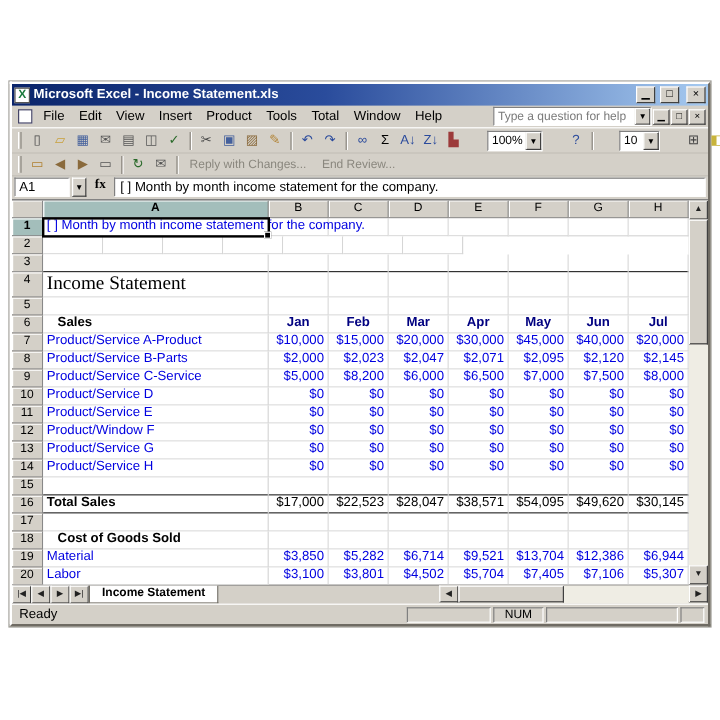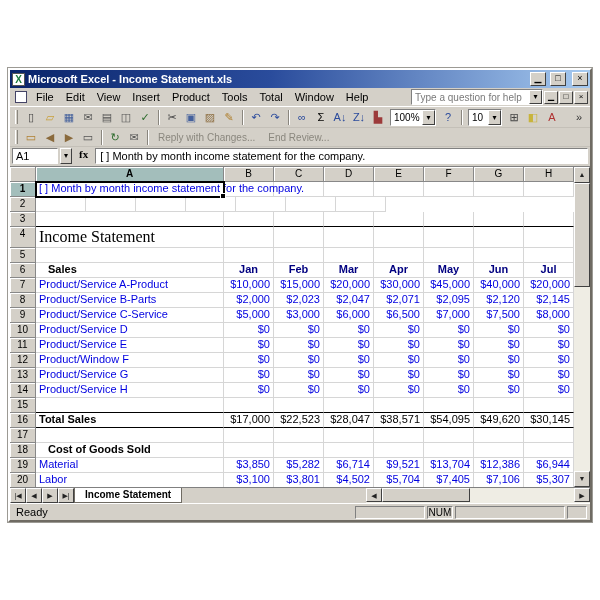--- a/index.html
+++ b/index.html
@@ -30,21 +30,21 @@
   .docbtn{width:14px;height:13px;background:#D4D0C8;border:1px solid;border-color:#fff #404040 #404040 #fff;
           font-size:8px;line-height:10px;text-align:center;margin-left:1px;flex:0 0 auto}
   
   .toolbar{height:21px;flex:0 0 auto;display:flex;align-items:center;gap:1px;padding:1px 2px;border-bottom:1px solid #c4c0b8}
   .toolbar2{height:19px}
   .grip{width:3px;height:14px;border-left:1px solid #fff;border-right:1px solid #8a867e;margin:0 3px;flex:0 0 auto}
   .tbicons{display:flex;align-items:center;gap:1px}
   .tbicon{width:18px;height:17px;font-size:11px;line-height:16px;text-align:center;color:#333;flex:0 0 auto;overflow:hidden}
   .tbsep{width:1px;height:15px;background:#8a867e;box-shadow:1px 0 0 #fff;margin:0 3px;flex:0 0 auto}
   .combo{height:17px;background:#fff;border:1px solid;border-color:#808080 #fff #fff #808080;
-         display:flex;align-items:center;font-size:10px;padding-left:3px;flex:0 0 auto;margin:0 2px}
+         display:flex;align-items:center;font-size:10px;padding-left:3px;flex:0 0 auto;margin:0 18px}
   .combo .dd{width:13px;height:15px;background:#D4D0C8;border:1px solid;border-color:#fff #404040 #404040 #fff;
              margin-left:auto;font-size:8px;line-height:13px;text-align:center}
   .zoombox{width:46px}.fontbox{width:34px}
   .tbtext{font-size:10px;color:#8a877e;padding:0 6px;white-space:nowrap}
   .spacer{flex:1}
   
   .formulabar{height:19px;flex:0 0 auto;display:flex;align-items:flex-start;padding:1px 2px;gap:2px}
   .namebox{width:46px;height:16px;background:#fff;border:1px solid;border-color:#808080 #fff #fff #808080;
            font-size:11px;line-height:14px;padding-left:3px}
   .namedd{width:12px;height:16px;background:#D4D0C8;border:1px solid;border-color:#fff #404040 #404040 #fff;
@@ -96,21 +96,21 @@
   .htrack{flex:1;position:relative}
   .hthumb{position:absolute;left:0;top:0;width:88px;height:14px;background:#D4D0C8;border:1px solid;
           border-color:#fff #404040 #404040 #fff}
   .hbtn{height:14px}
   
   .statusbar{height:17px;flex:0 0 auto;display:flex;align-items:center;background:#D4D0C8;border-top:1px solid #fff;
              font-size:11px;padding:1px 3px;gap:2px}
   .statustext{padding-left:3px}
   .spanel{height:13px;border:1px solid;border-color:#808080 #fff #fff #808080;font-size:10px;line-height:11px;
           text-align:center;flex:0 0 auto}
-  .p1{width:70px}.p2{width:26px}.p3{width:110px}.p4{width:20px}
+  .p1{width:70px}.p2{width:42px}.p3{width:110px}.p4{width:20px}
 </style>
 </head>
 <body>
 
 <div class="screen">
   <div class="window">
 
     <div class="titlebar">
       <span class="appicon">X</span>
       <span class="titletext">Microsoft Excel - Income Statement.xls</span>
@@ -301,21 +301,21 @@
               <div class="cell cv inputc">$2,047</div>
               <div class="cell cv inputc">$2,071</div>
               <div class="cell cv inputc">$2,095</div>
               <div class="cell cv inputc">$2,120</div>
               <div class="cell cv inputc">$2,145</div>
             </div>
             <div class="grow">
               <div class="rh">9</div>
               <div class="cell ca inputc">Product/Service C-Service</div>
               <div class="cell cv inputc">$5,000</div>
-              <div class="cell cv inputc">$3,000</div>
+              <div class="cell cv inputc">$8,200</div>
               <div class="cell cv inputc">$6,000</div>
               <div class="cell cv inputc">$6,500</div>
               <div class="cell cv inputc">$7,000</div>
               <div class="cell cv inputc">$7,500</div>
               <div class="cell cv inputc">$8,000</div>
             </div>
             <div class="grow">
               <div class="rh">10</div>
               <div class="cell ca inputc">Product/Service D</div>
               <div class="cell cv inputc">$0</div>

